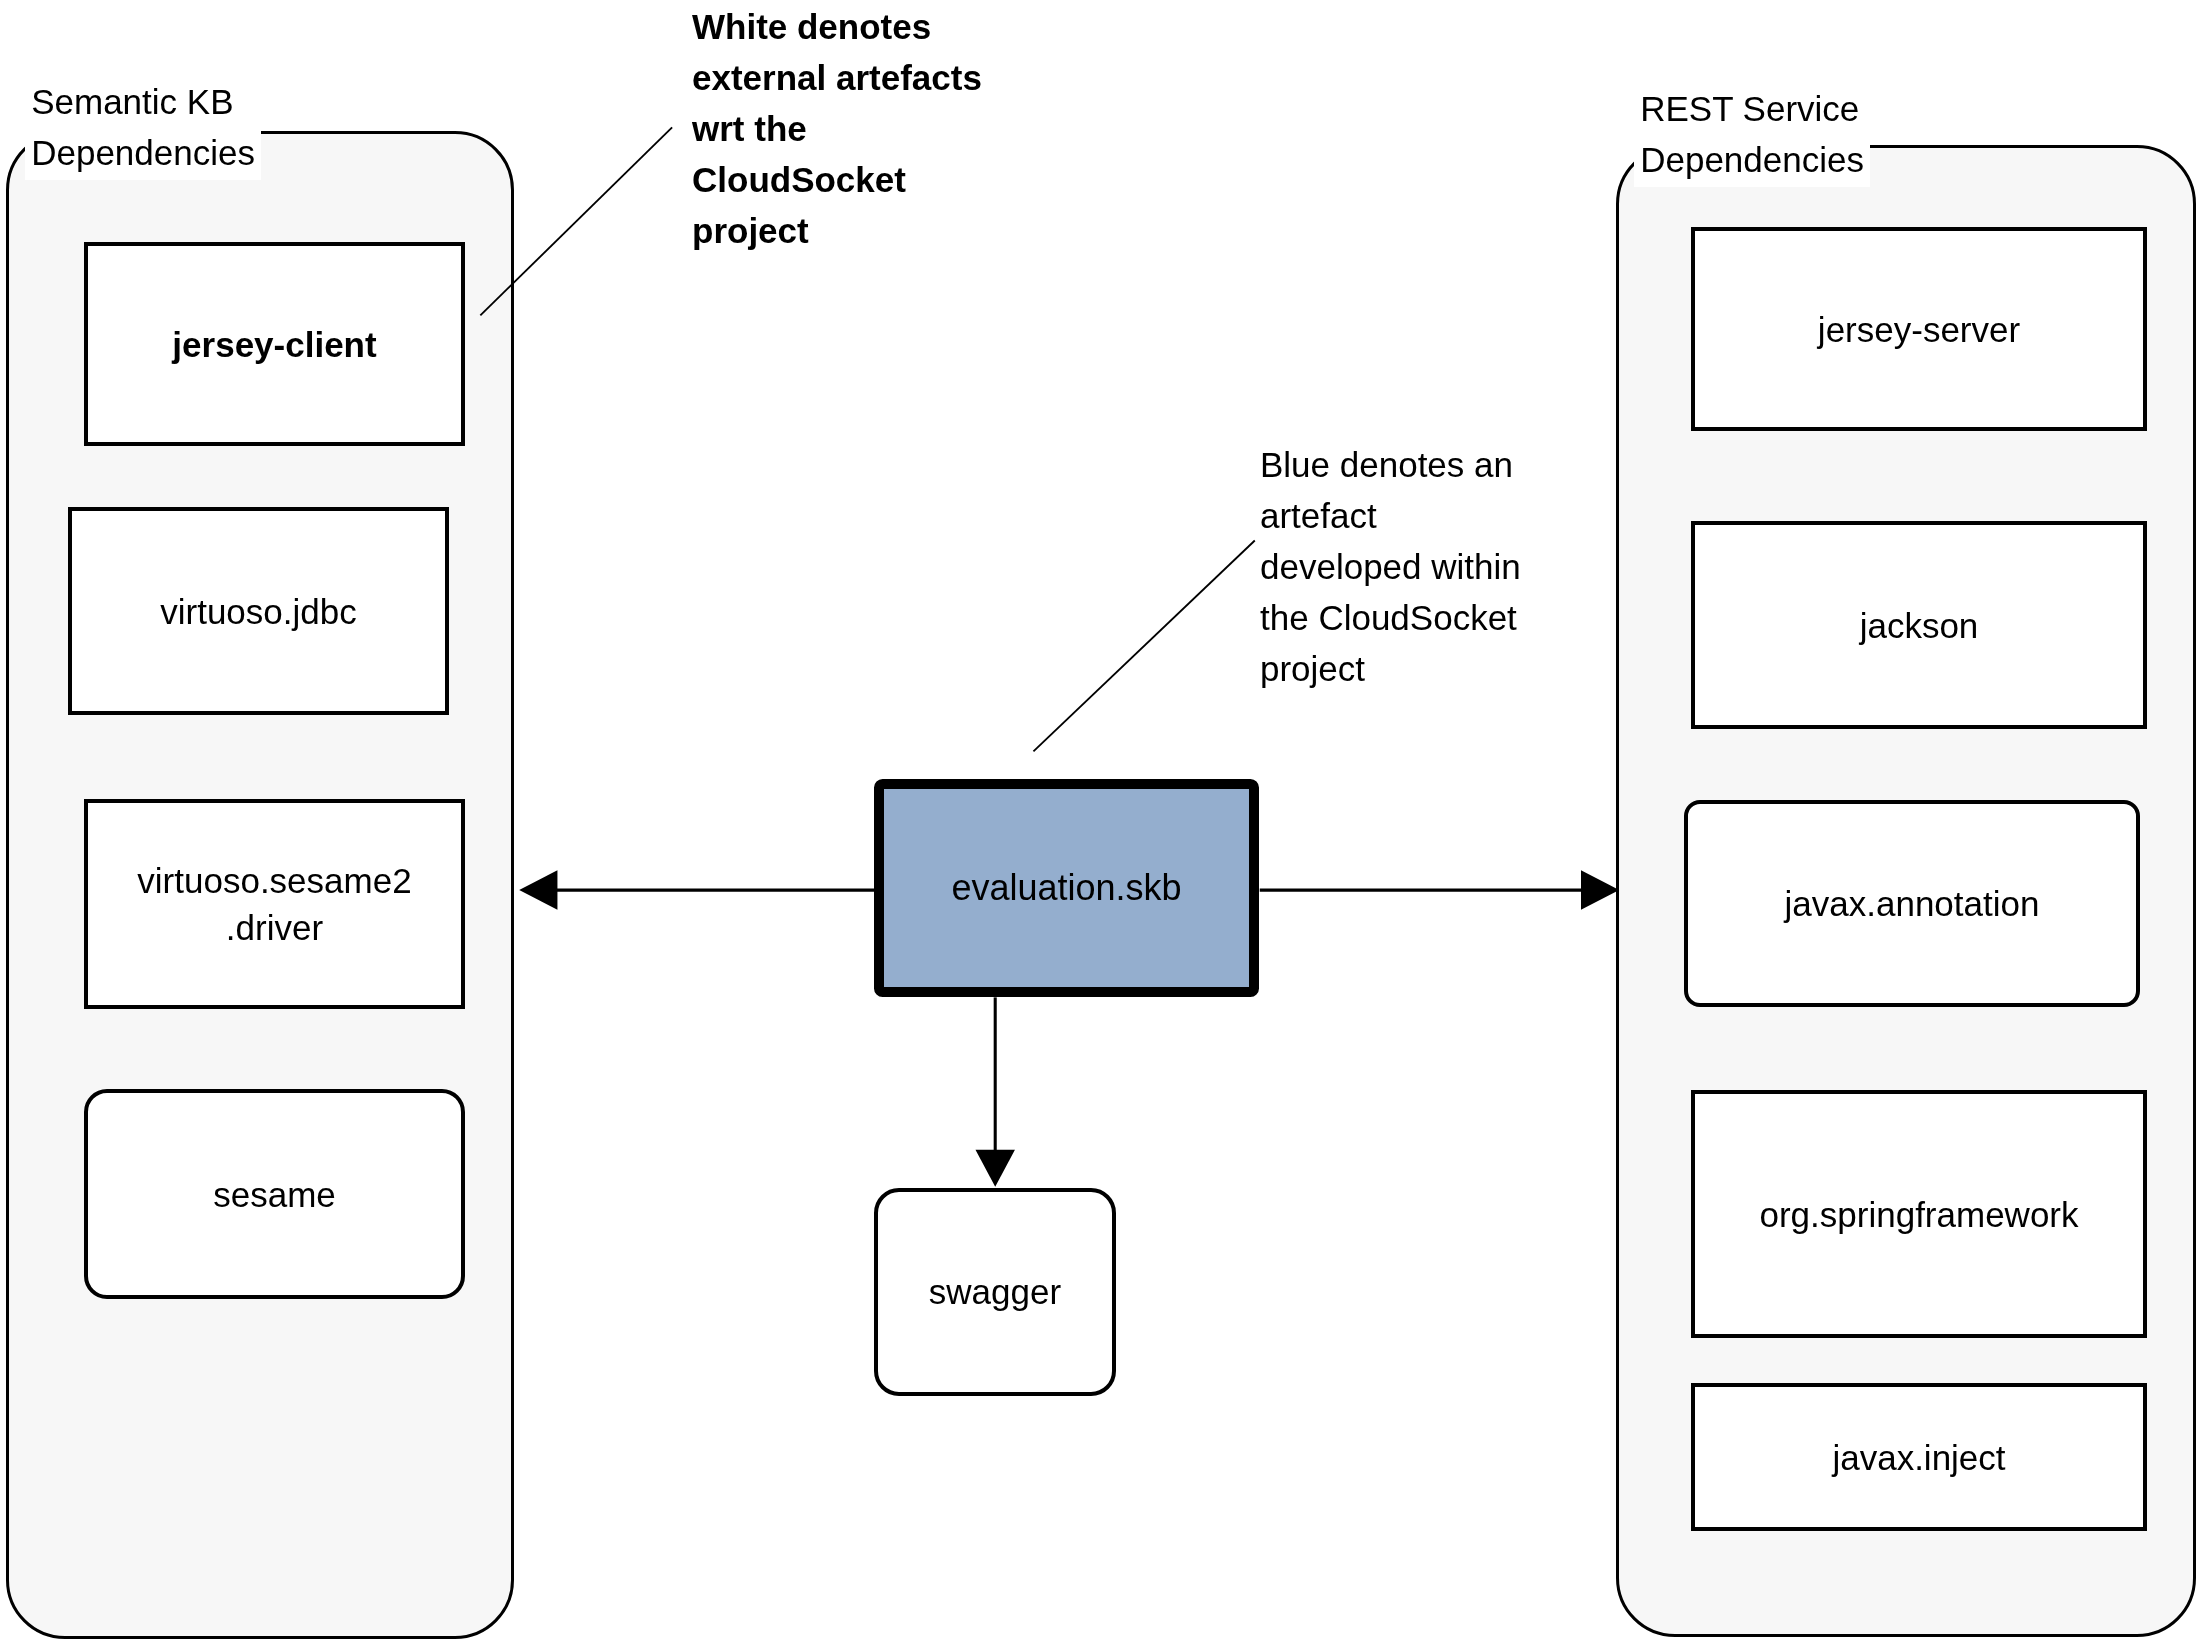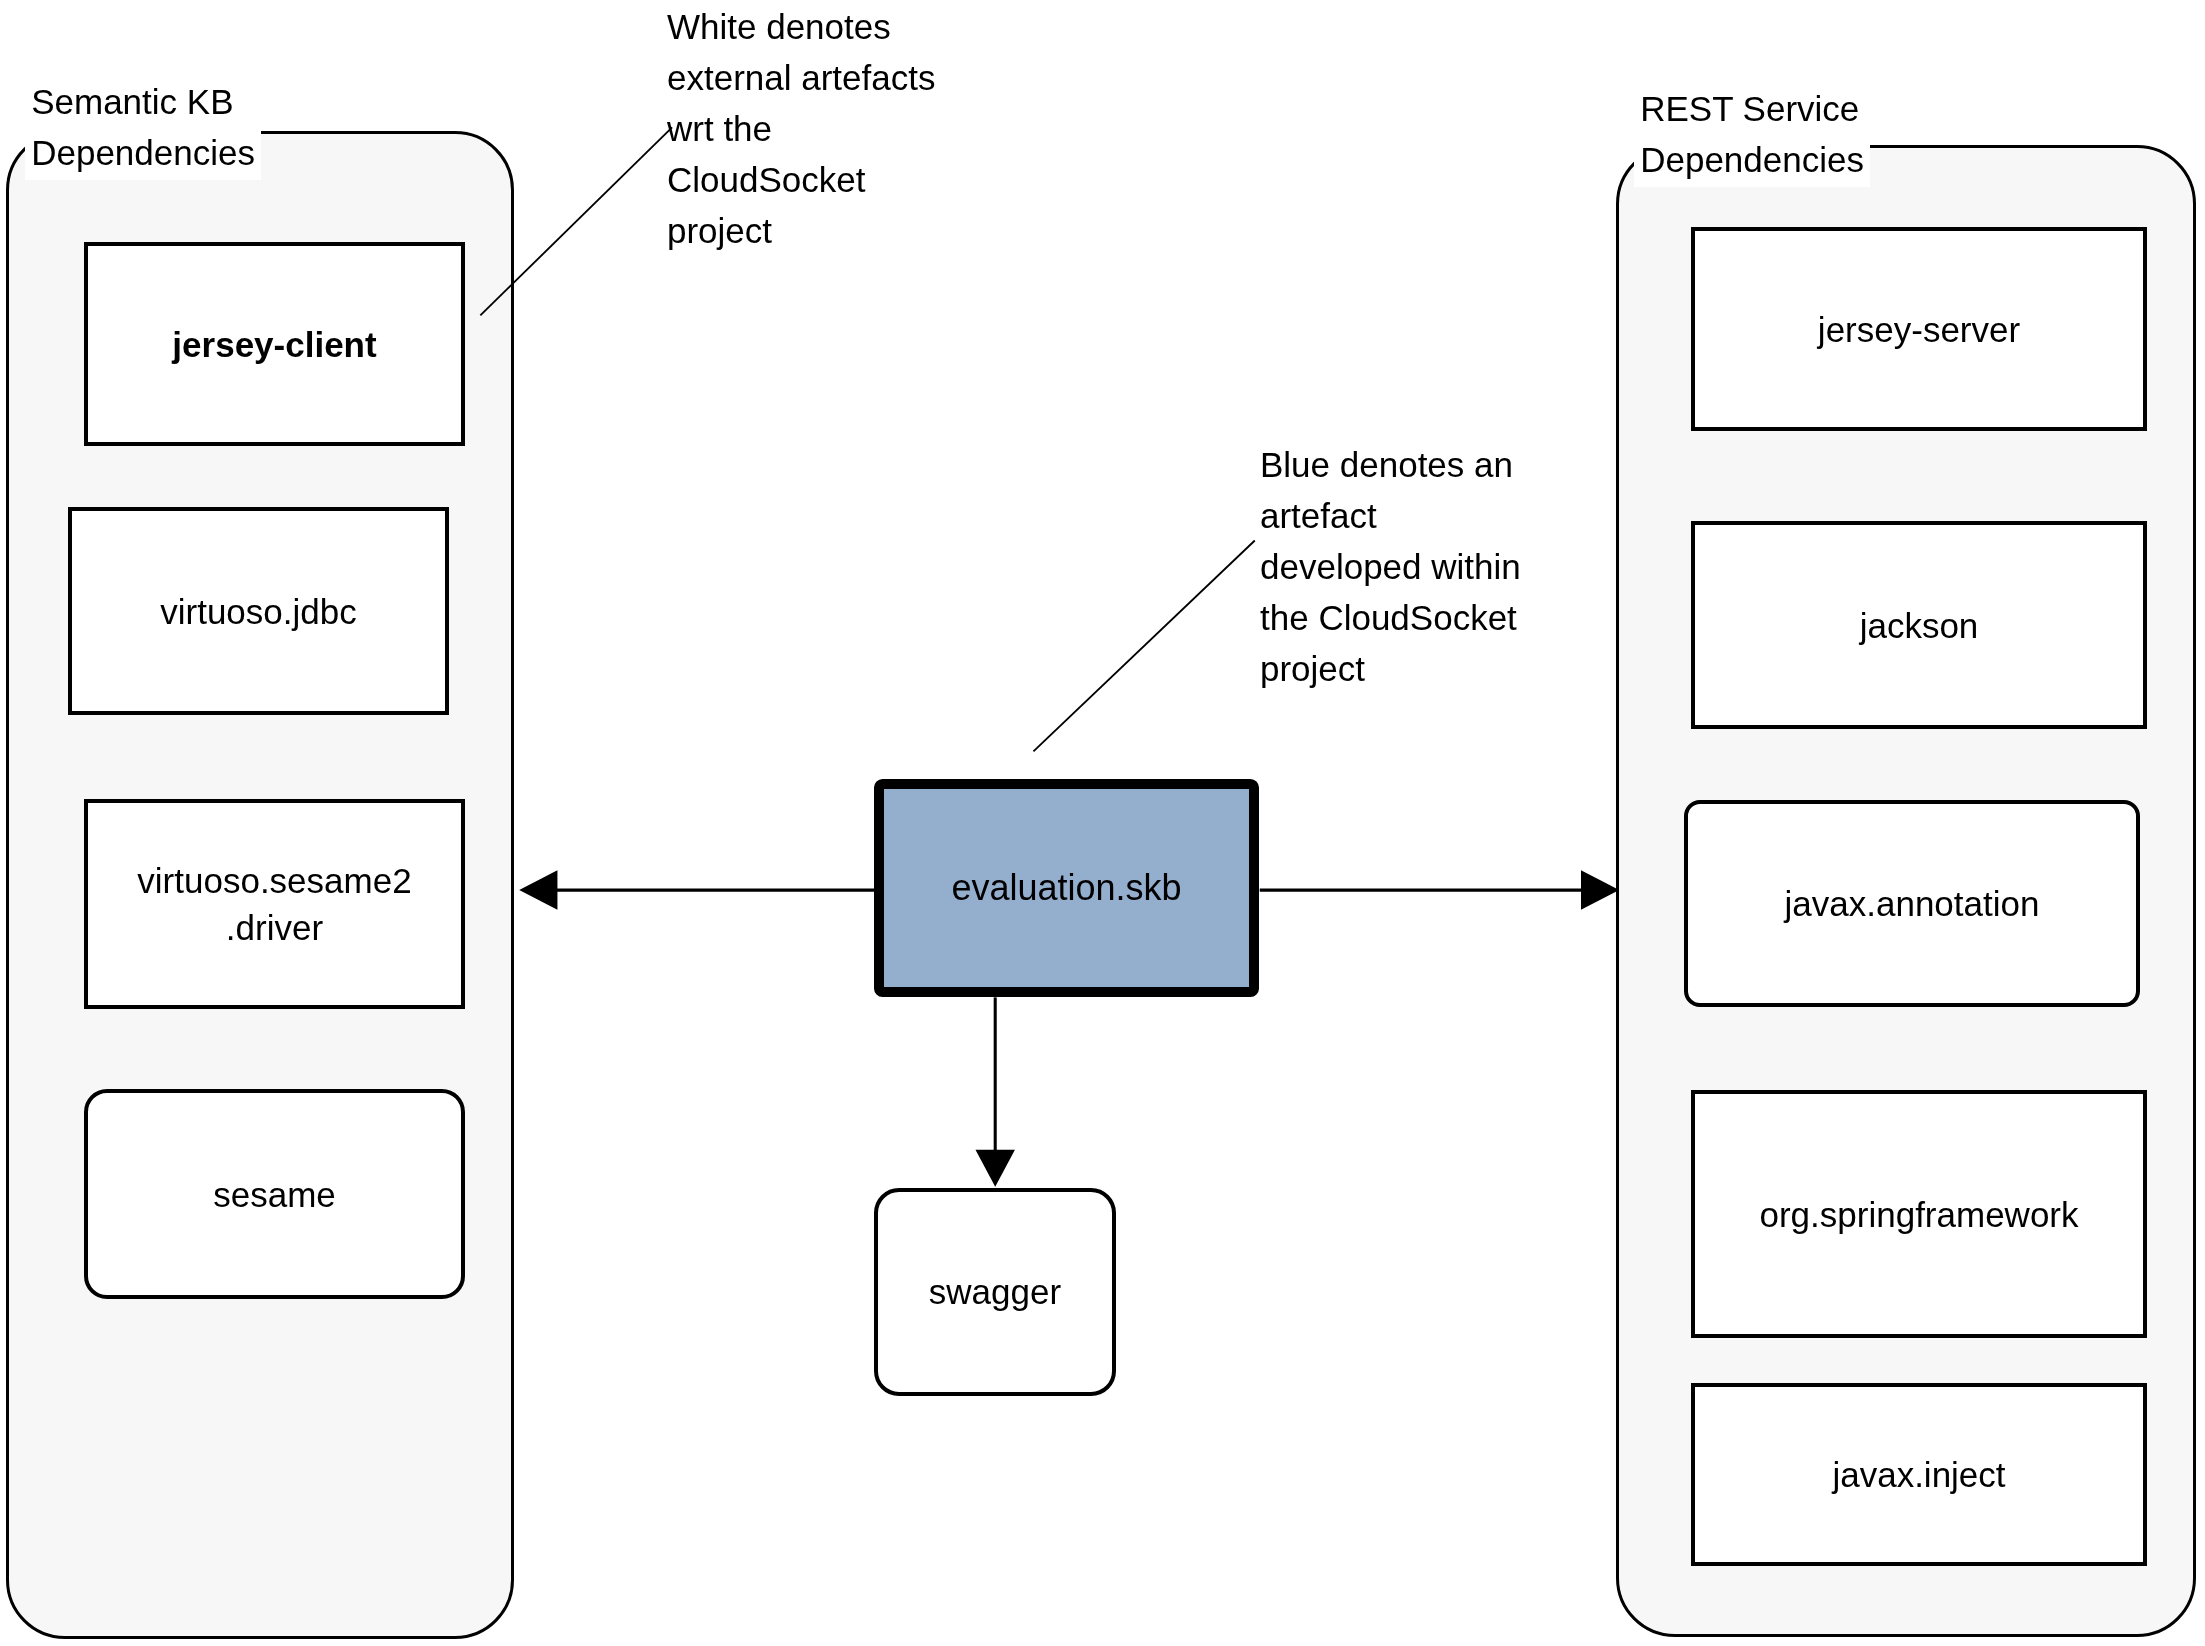--- a/index.html
+++ b/index.html
@@ -96,26 +96,26 @@
   <div class="dep-box" style="left:84px; top:1089px; width:381px; height:210px;border-radius:23px;">sesame</div>
 
   <div class="panel" style="left:1616px; top:145px; width:580px; height:1492px;"></div>
   <div class="panel-title" style="left:1634px; top:80px;">REST Service
 Dependencies</div>
 
   <div class="dep-box" style="left:1691px; top:227px; width:456px; height:204px;">jersey-server</div>
   <div class="dep-box" style="left:1691px; top:521px; width:456px; height:208px;">jackson</div>
   <div class="dep-box" style="left:1684px; top:800px; width:456px; height:207px;border-radius:16px;">javax.annotation</div>
   <div class="dep-box" style="left:1691px; top:1090px; width:456px; height:248px;">org.springframework</div>
-  <div class="dep-box" style="left:1691px; top:1383px; width:456px; height:183px;">javax.inject</div>
+  <div class="dep-box" style="left:1691px; top:1383px; width:456px; height:148px;">javax.inject</div>
 
   <div class="main-node" style="left:874px; top:779px; width:385px; height:218px;">evaluation.skb</div>
   <div class="sub-node" style="left:874px; top:1188px; width:242px; height:208px;border-radius:25px;">swagger</div>
 
-  <div class="annotation" style="left:667px; top:1.2px;">White denotes
+  <div class="annotation" style="left:692px; top:1.2px;font-weight:bold;">White denotes
 external artefacts
 wrt the
 CloudSocket
 project</div>
   <div class="annotation" style="left:1260px; top:439px;">Blue denotes an
 artefact
 developed within
 the CloudSocket
 project</div>
 

